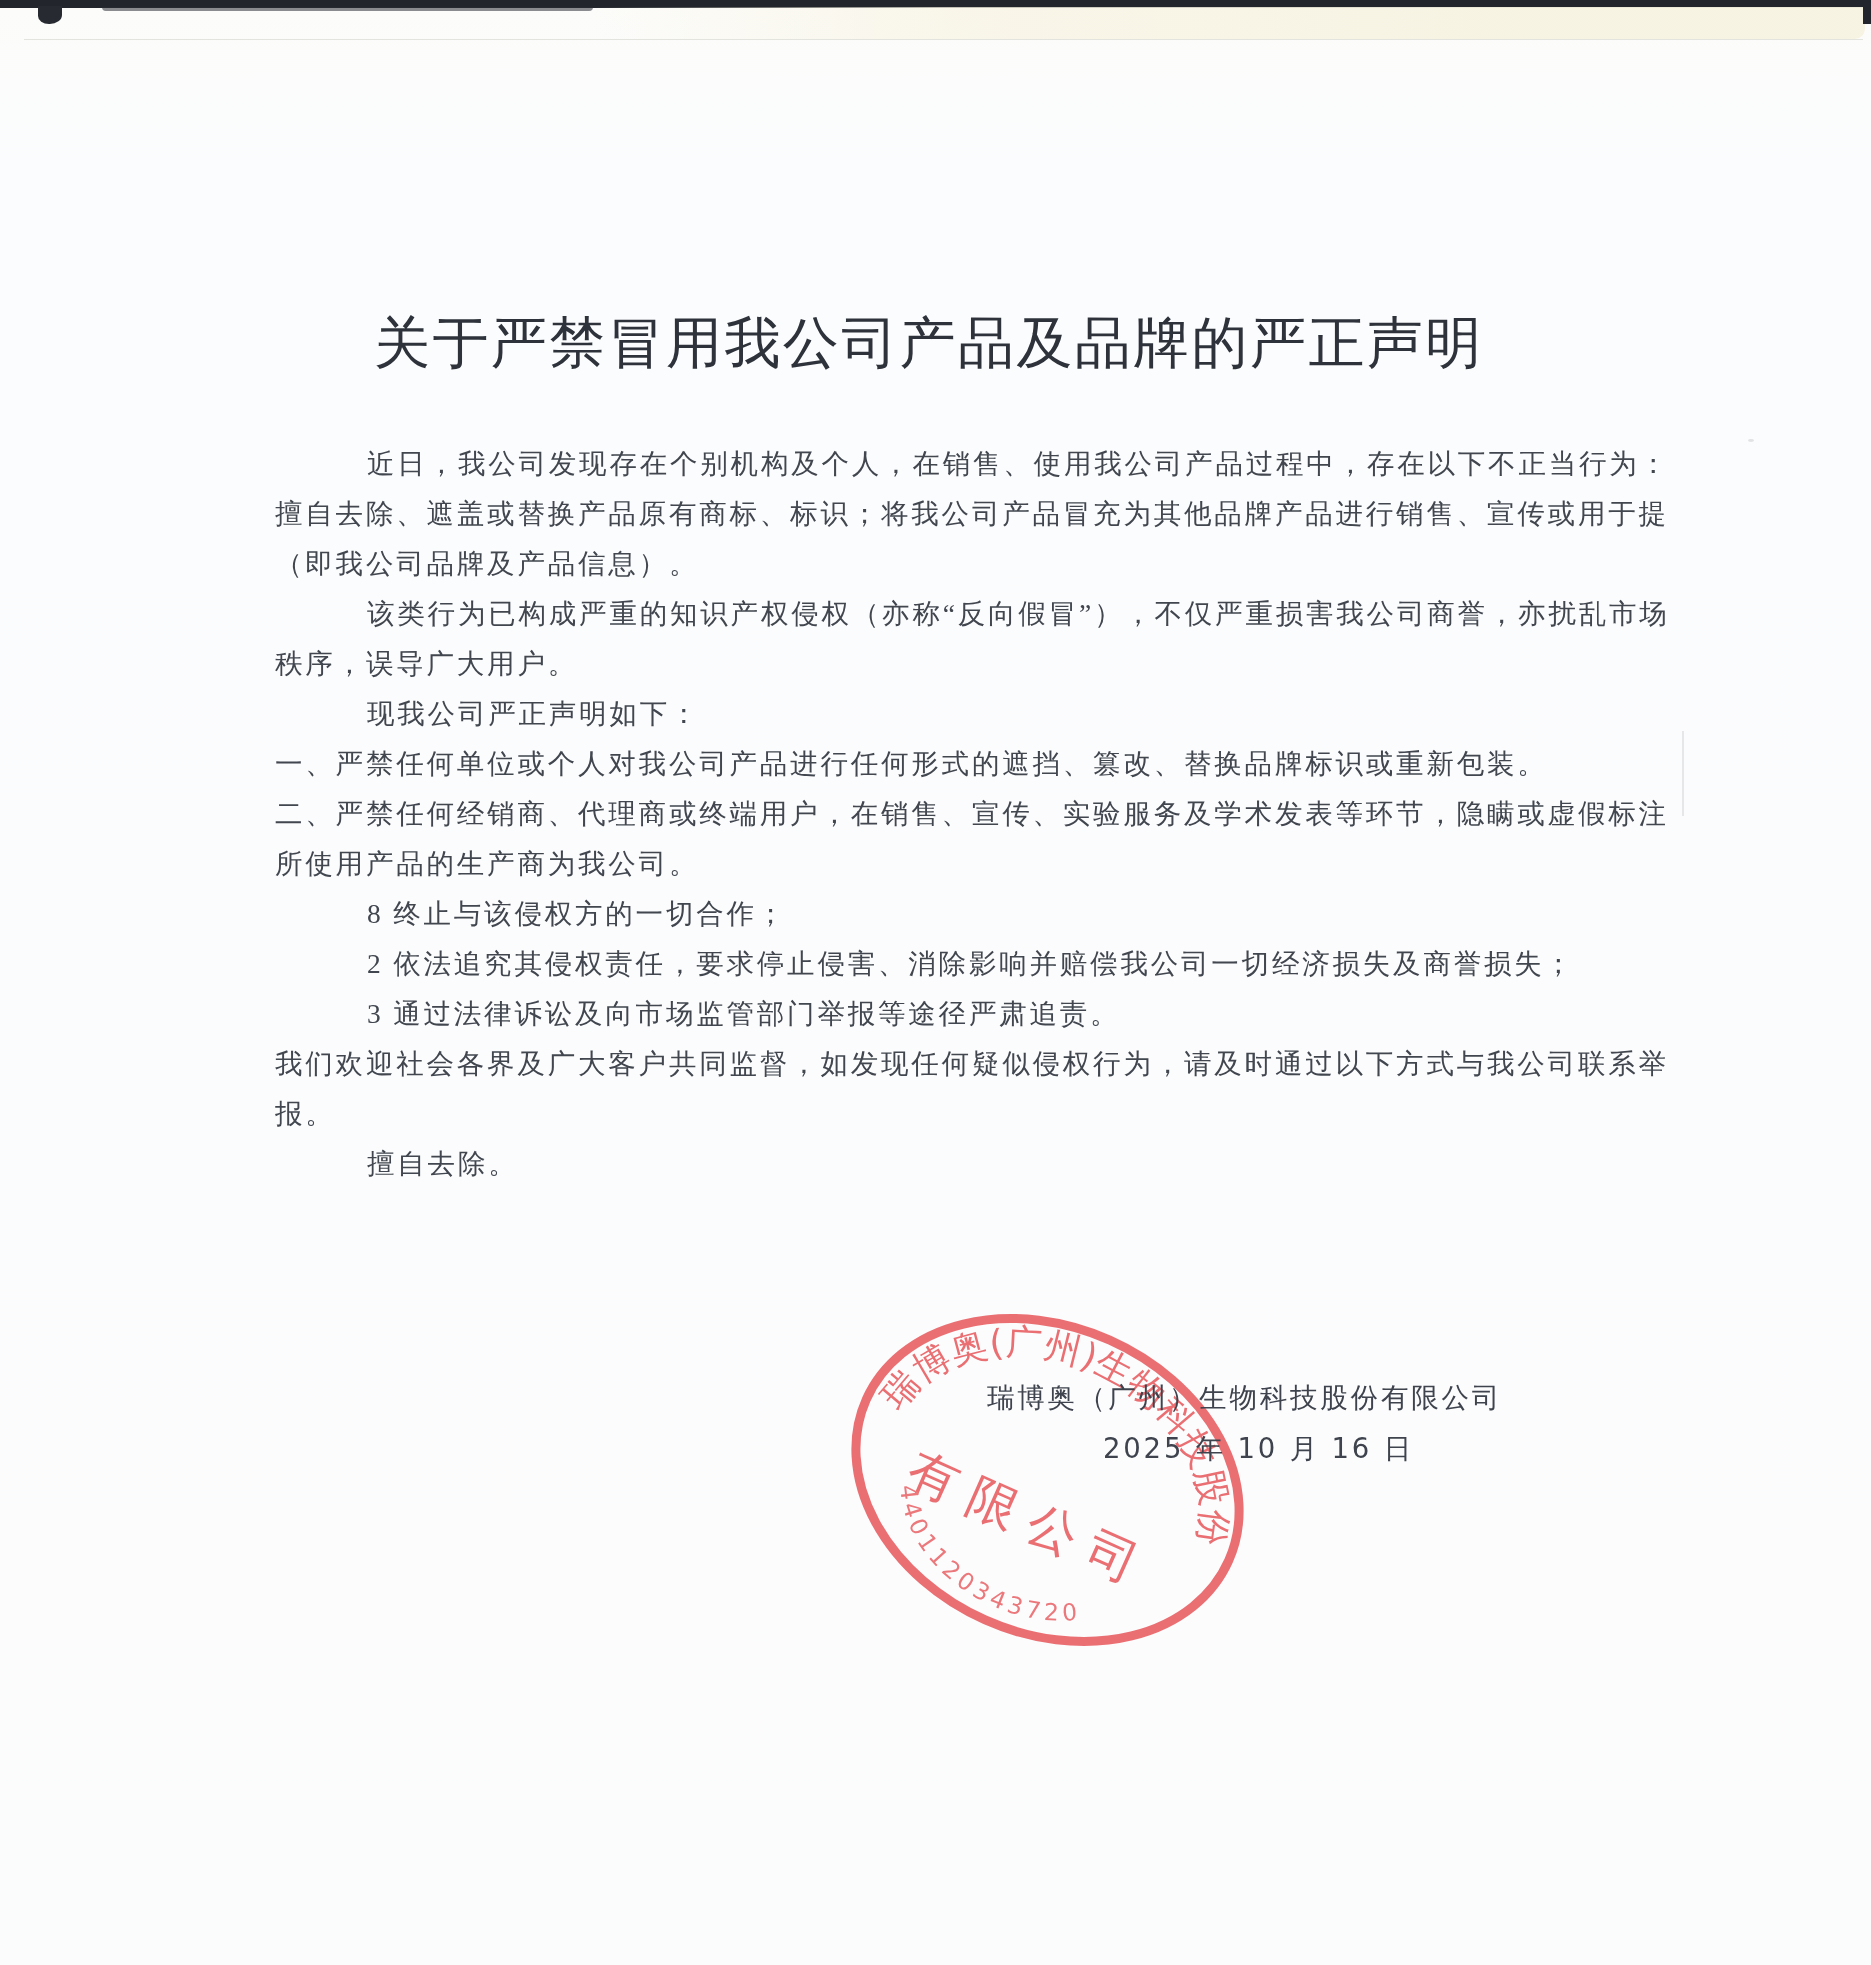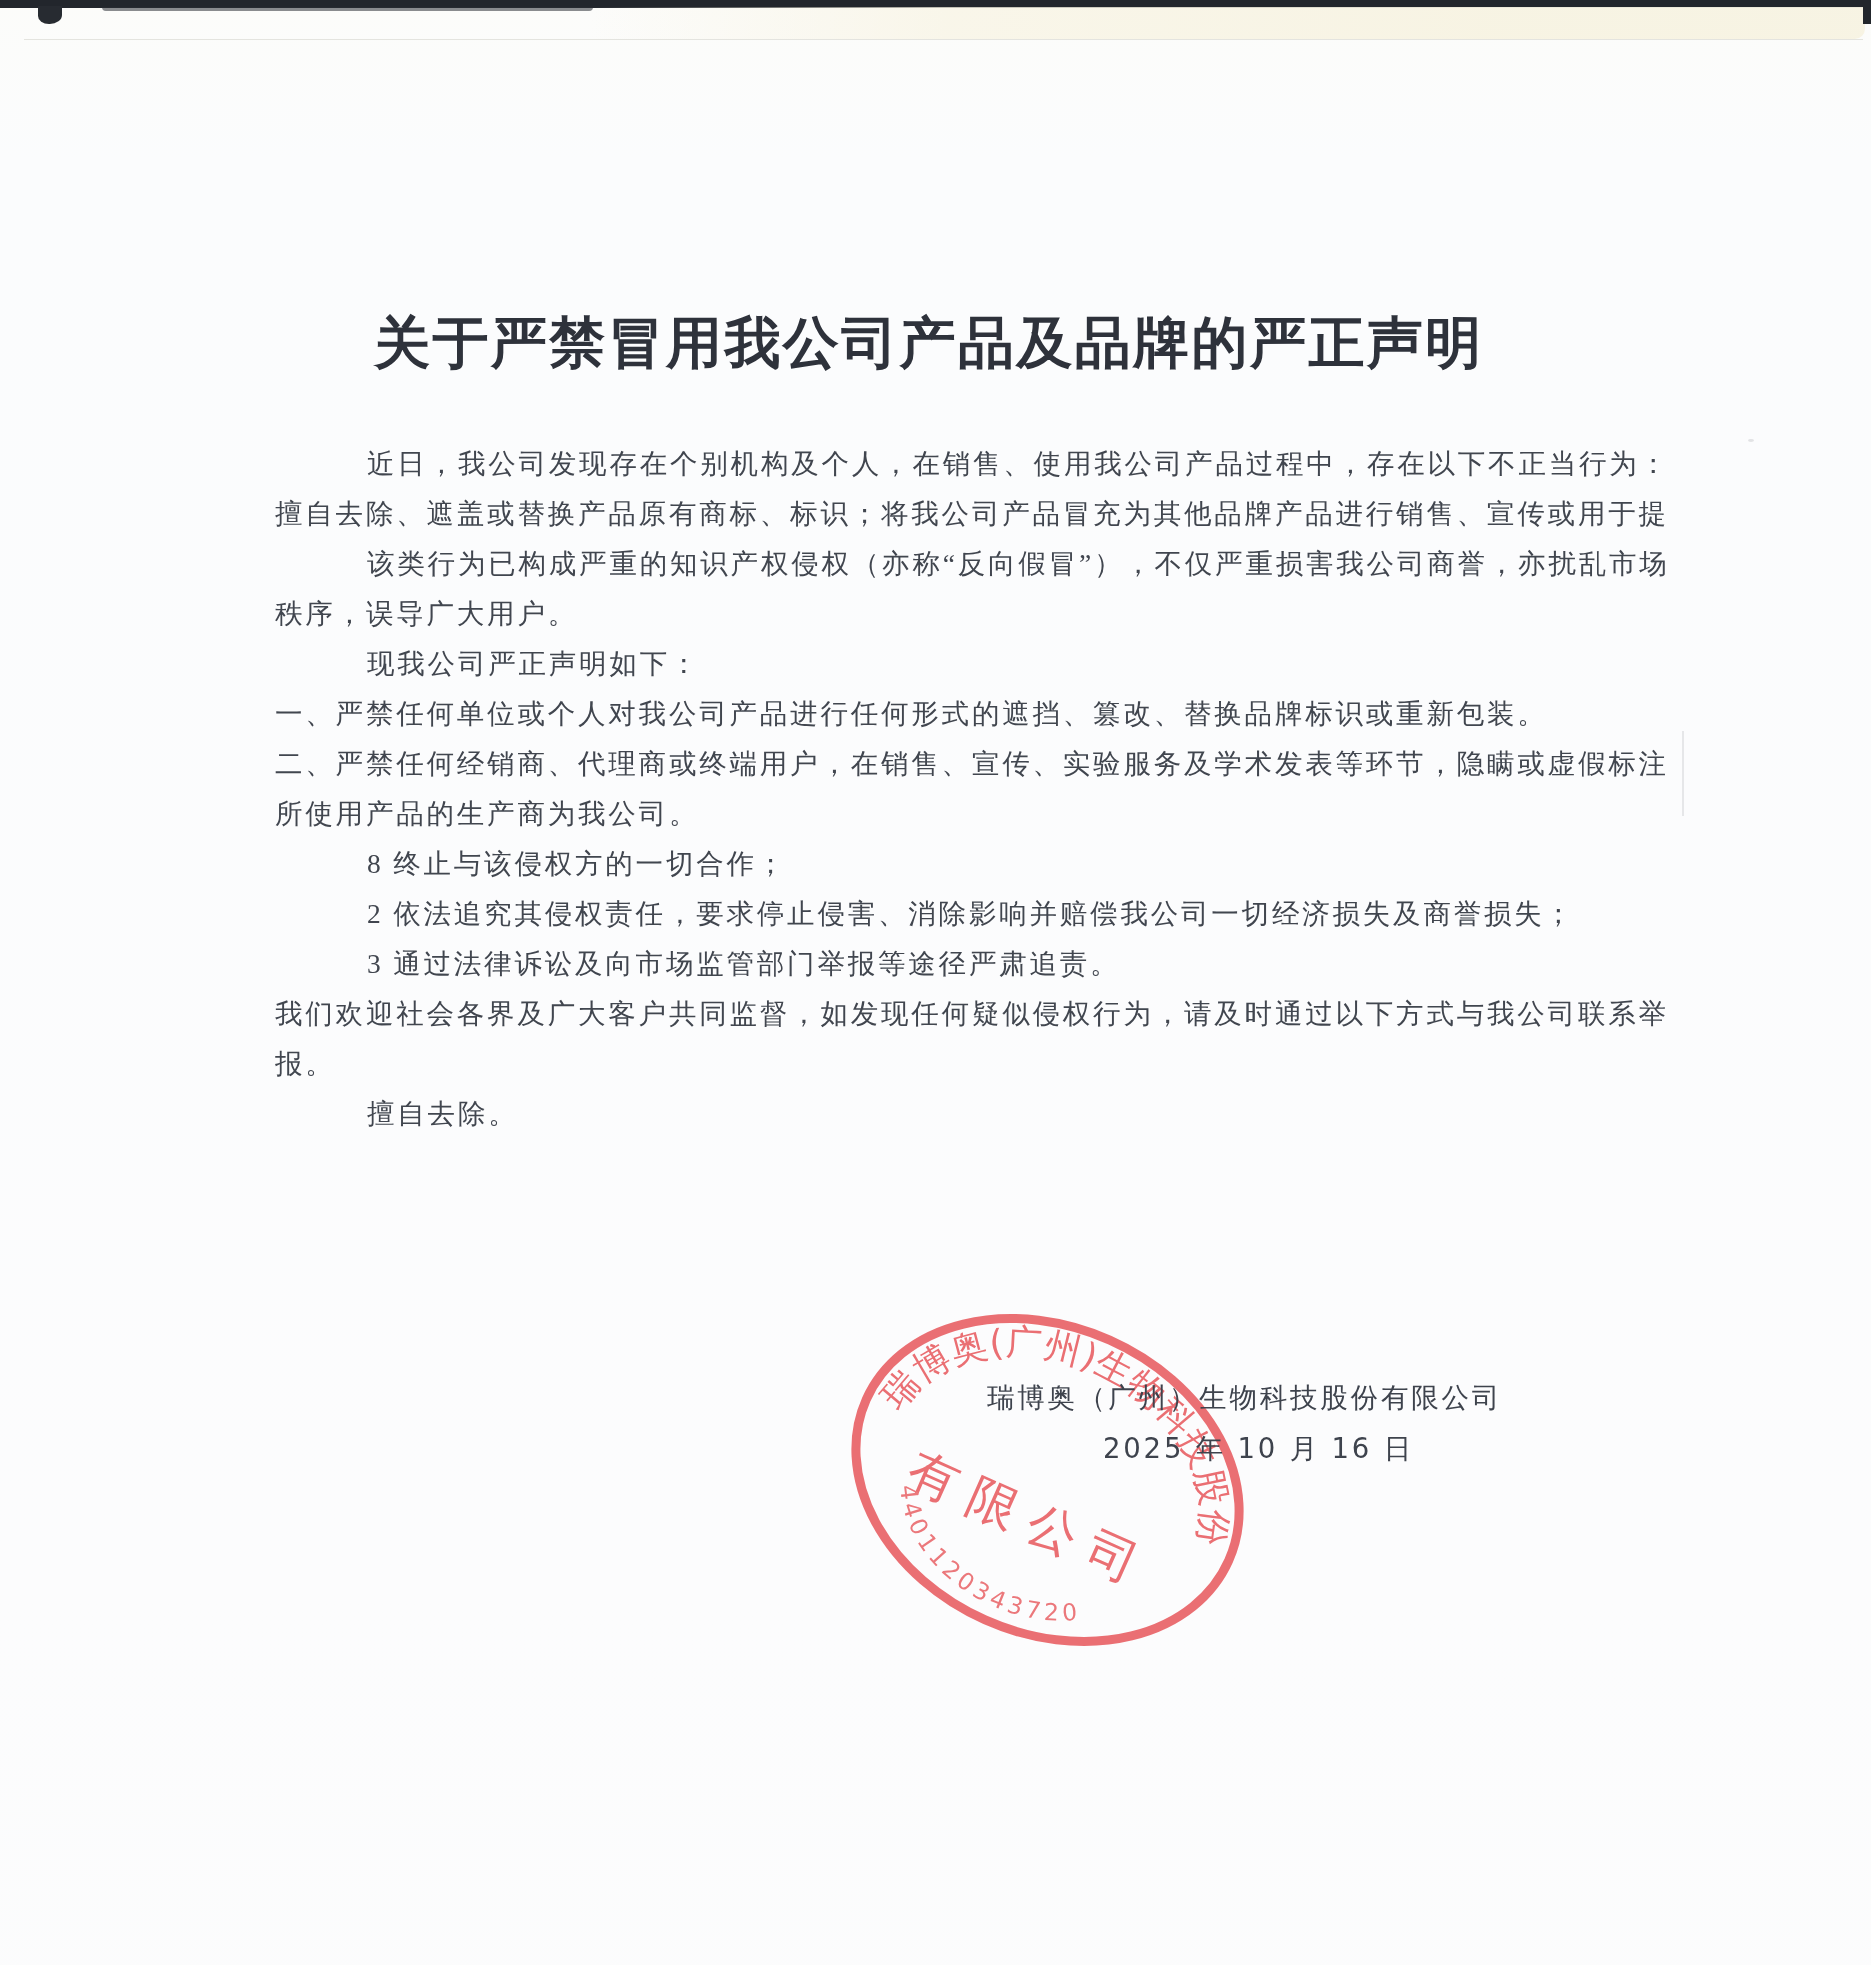--- a/index.html
+++ b/index.html
@@ -17,21 +17,21 @@
   .right-strip{position:absolute;left:1863px;top:0;width:8.6px;height:23.6px;background:#22262c;}
   .cream-band{position:absolute;left:590px;top:7px;width:1275px;height:32px;
     background:linear-gradient(90deg,rgba(248,244,228,0) 0%,rgba(248,244,228,.75) 28%,rgba(247,243,226,.95) 70%);
     border-bottom-right-radius:10.2px;}
   .tear-line{position:absolute;left:23.6px;top:39px;width:1839px;height:0.8px;background:#cfd0c8;opacity:.55;}
   .scratch{position:absolute;left:1682px;top:731px;width:2px;height:85px;background:#e6e7e9;}
   .speck-gray{position:absolute;left:1748px;top:439px;width:6.3px;height:3.1px;background:#e2e3e5;border-radius:50%;}
 
   .title{
     position:absolute;left:374px;top:306px;
-    font-size:56px;font-weight:700;letter-spacing:2.4px;
+    font-size:56px;font-weight:400;letter-spacing:2.4px;
     color:#2e323b;white-space:nowrap;
   }
   .body{
     position:absolute;left:275px;top:439px;width:1411px;
     font-size:27.5px;line-height:50px;letter-spacing:2.8px;
     color:#41464f;
     font-family:Liberation Serif, serif;
   }
   .ln{white-space:pre;}
   .ind{text-indent:92px;}
@@ -63,20 +63,21 @@
   <div class="tear-line"></div>
   <div class="scratch"></div>
 
   <div class="speck-gray"></div>
 
   <div class="title">关于严禁冒用我公司产品及品牌的严正声明</div>
 
   <div class="body">
     <div class="ln ind">近日，我公司发现存在个别机构及个人，在销售、使用我公司产品过程中，存在以下不正当行为：</div>
     <div class="ln">擅自去除、遮盖或替换产品原有商标、标识；将我公司产品冒充为其他品牌产品进行销售、宣传或用于提</div>
+    <div class="ln">（即我公司品牌及产品信息）。</div>
     <div class="ln ind">该类行为已构成严重的知识产权侵权（亦称“反向假冒”），不仅严重损害我公司商誉，亦扰乱市场</div>
     <div class="ln">秩序，误导广大用户。</div>
     <div class="ln ind">现我公司严正声明如下：</div>
     <div class="ln">一、严禁任何单位或个人对我公司产品进行任何形式的遮挡、篡改、替换品牌标识或重新包装。</div>
     <div class="ln">二、严禁任何经销商、代理商或终端用户，在销售、宣传、实验服务及学术发表等环节，隐瞒或虚假标注</div>
     <div class="ln">所使用产品的生产商为我公司。</div>
     <div class="ln ind">8 终止与该侵权方的一切合作；</div>
     <div class="ln ind">2 依法追究其侵权责任，要求停止侵害、消除影响并赔偿我公司一切经济损失及商誉损失；</div>
     <div class="ln ind">3 通过法律诉讼及向市场监管部门举报等途径严肃追责。</div>
     <div class="ln">我们欢迎社会各界及广大客户共同监督，如发现任何疑似侵权行为，请及时通过以下方式与我公司联系举</div>

